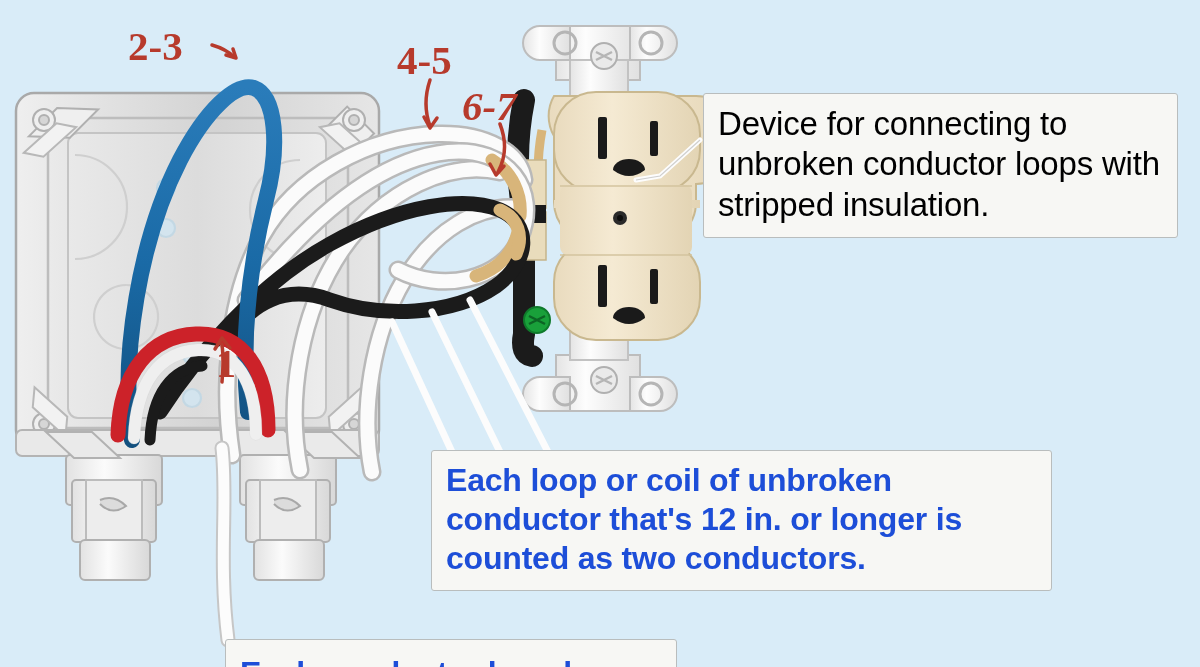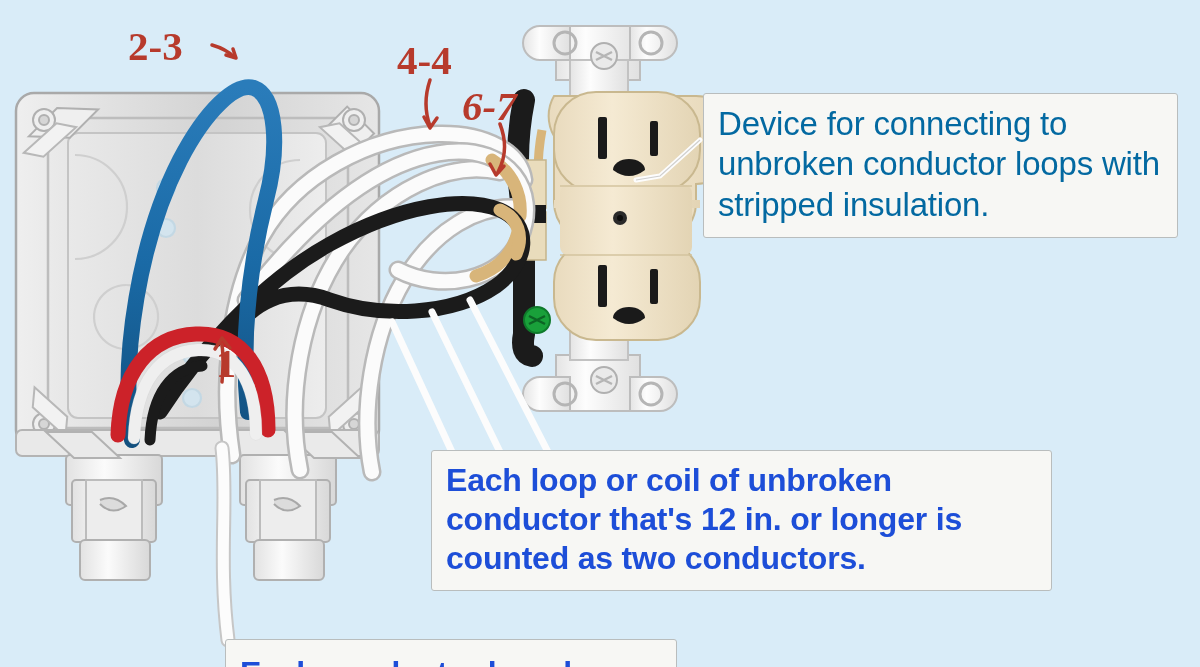--- a/index.html
+++ b/index.html
@@ -14,21 +14,21 @@
 
   .callout{
     position:absolute;
     background:#f7f7f4;
     border:1px solid #b9bdbd;
     border-radius:3px;
     box-sizing:border-box;
     padding:10px 14px 12px 14px;
     line-height:1.22;
   }
-  .callout.dark{ color:#0369a1; }
+  .callout.dark{ color:#000000; }
   .callout.bluetext{ color:#1d4ed8; font-weight:bold; }
 
   #callout-device{
     left:703px; top:93px; width:475px;
     font-size:33px; letter-spacing:-0.2px;
   }
   #callout-loop{
     left:431px; top:450px; width:621px;
     font-size:32px; letter-spacing:-0.2px;
   }
@@ -281,21 +281,21 @@
     </g>
     <g stroke="#fcfcfc" stroke-width="7" fill="none" stroke-linecap="round">
 
       <path d="M452 452 L392 322"></path>
       <path d="M500 452 L432 312"></path>
       <path d="M548 452 L470 300"></path>
     </g>
   </svg>
 
   <div class="redlabel" id="label-23">2-3</div>
-  <div class="redlabel" id="label-45">4-4</div>
+  <div class="redlabel" id="label-45">4-5</div>
   <div class="redlabel" id="label-67">6-7</div>
   <div class="redlabel" id="label-1">1</div>
 
   <div class="callout dark" id="callout-device">Device for connecting to unbroken conductor loops with stripped insulation.</div>
 
   <div class="callout bluetext" id="callout-loop">Each loop or coil of unbroken conductor that's 12 in. or longer is counted as two conductors.</div>
 
   <div class="callout bluetext" id="callout-bottom">Each conductor loop less than</div>
 
 </div>

